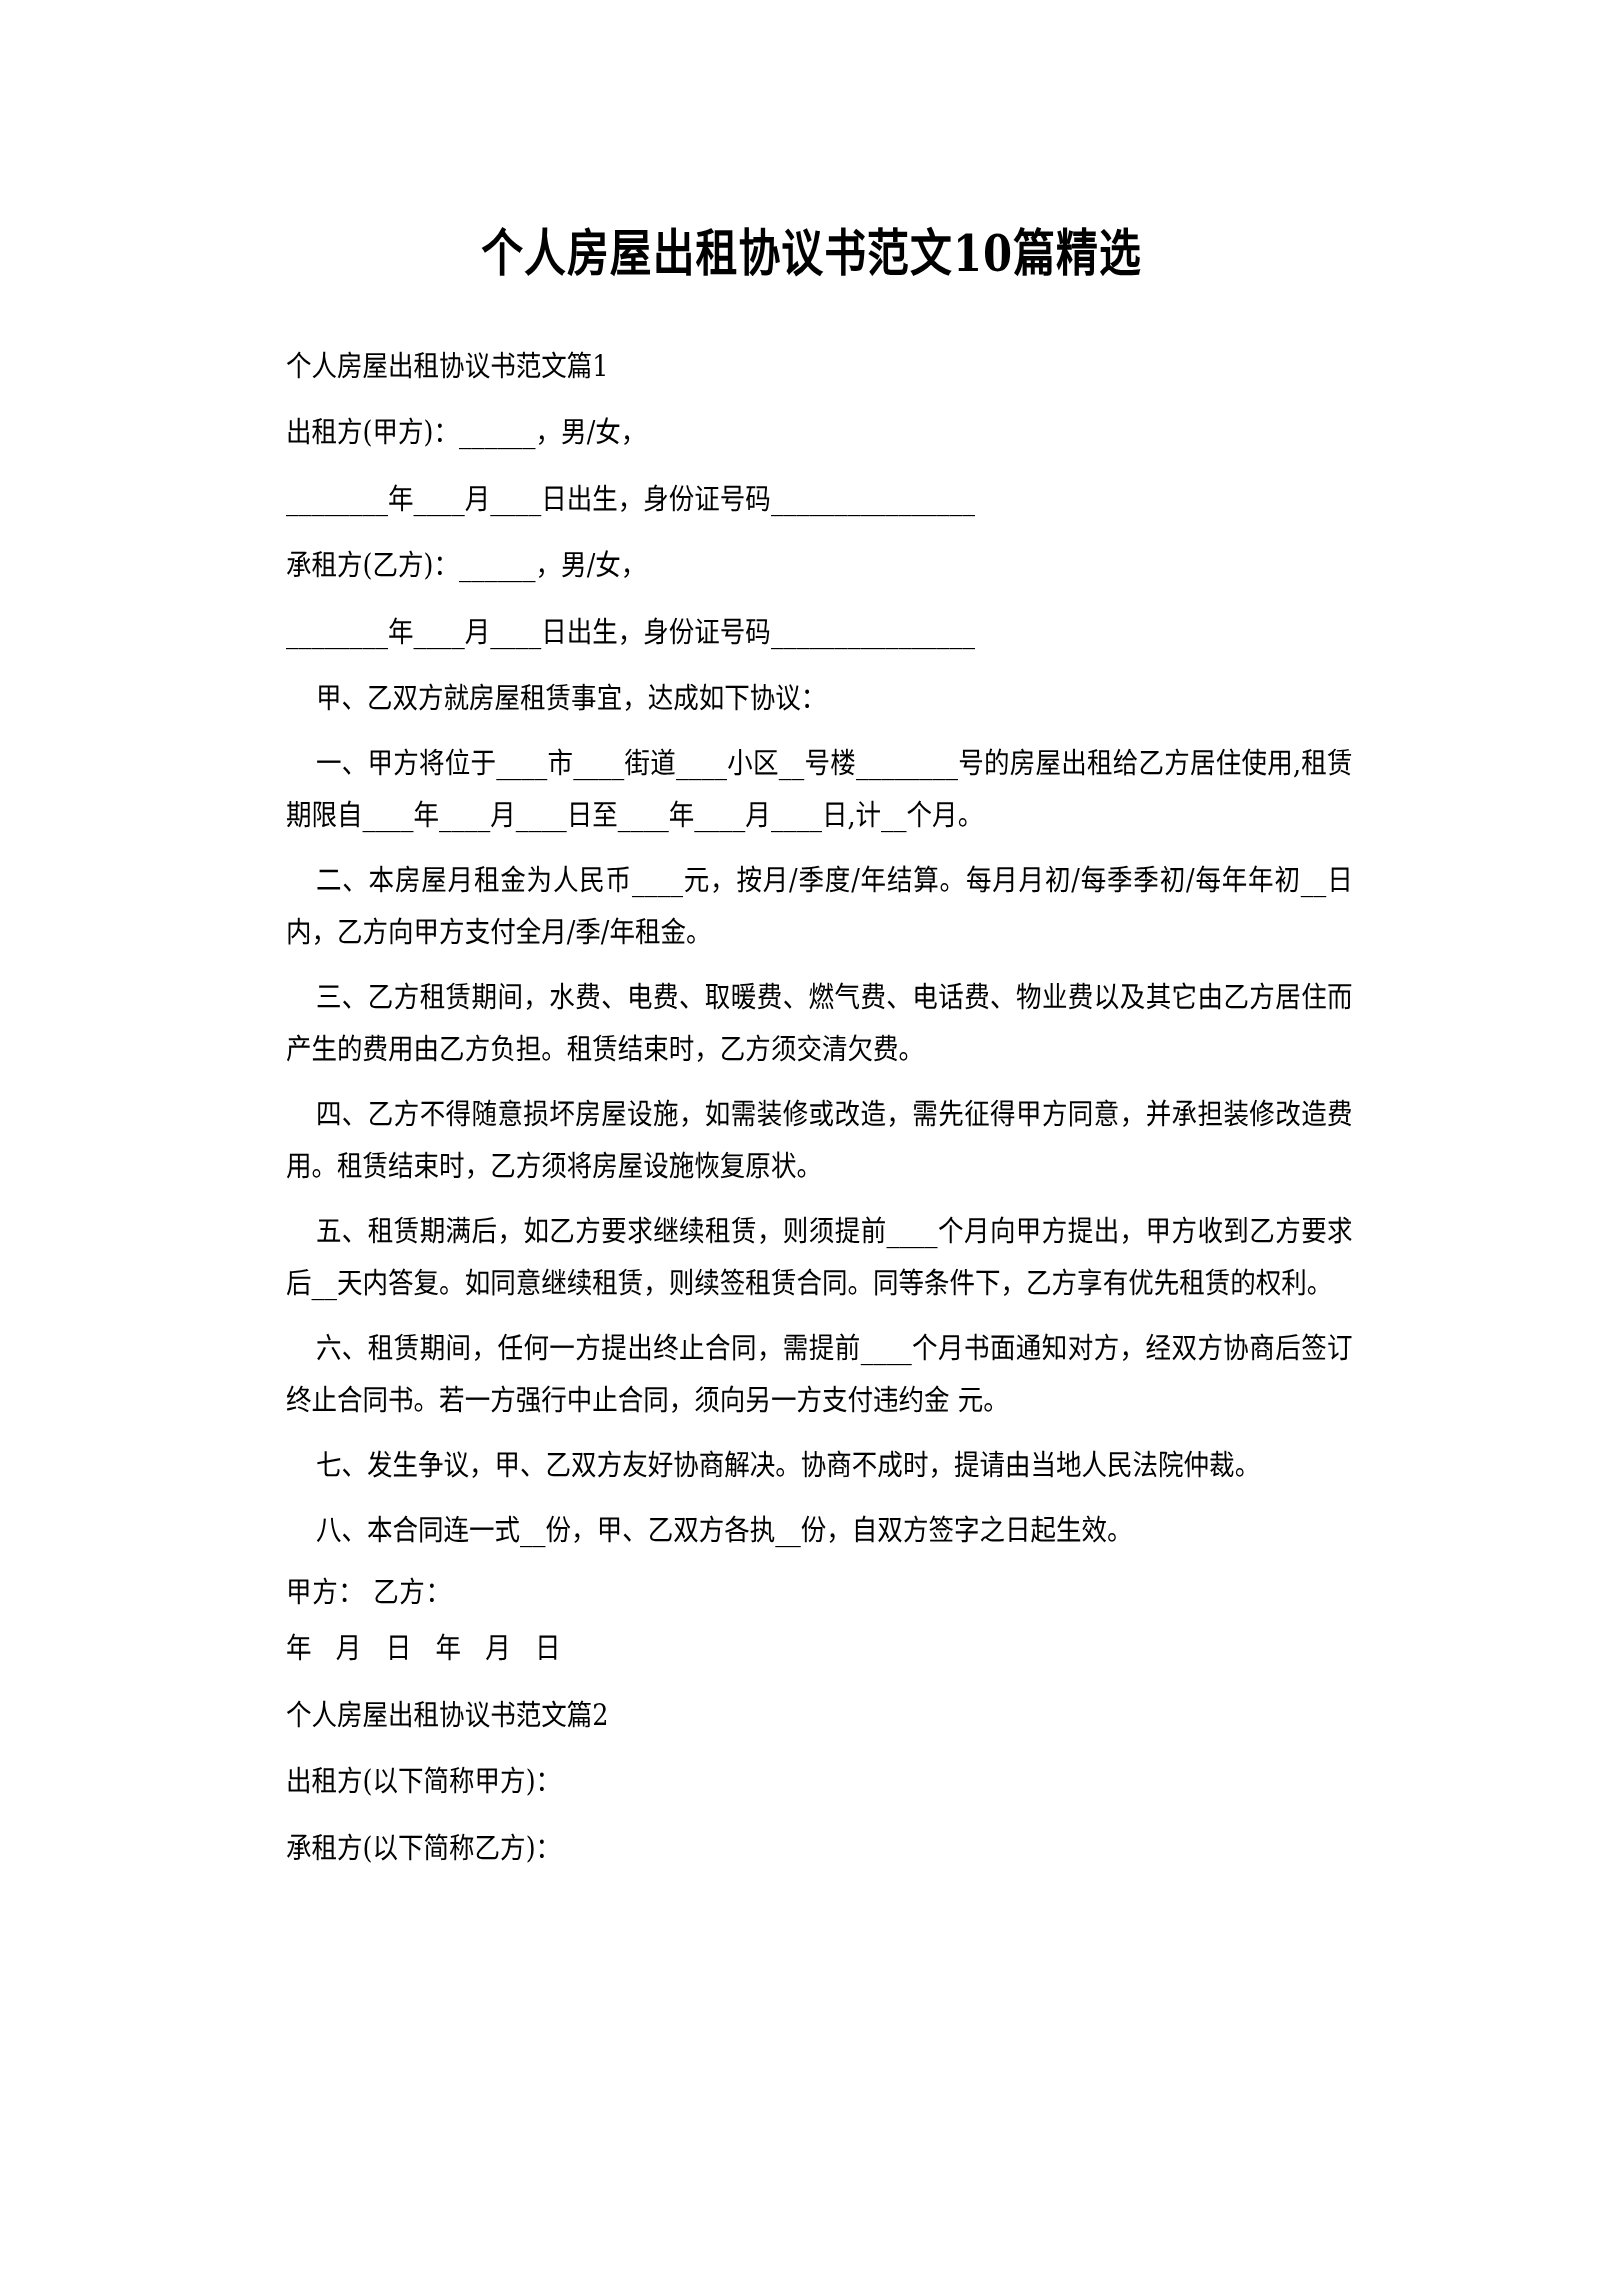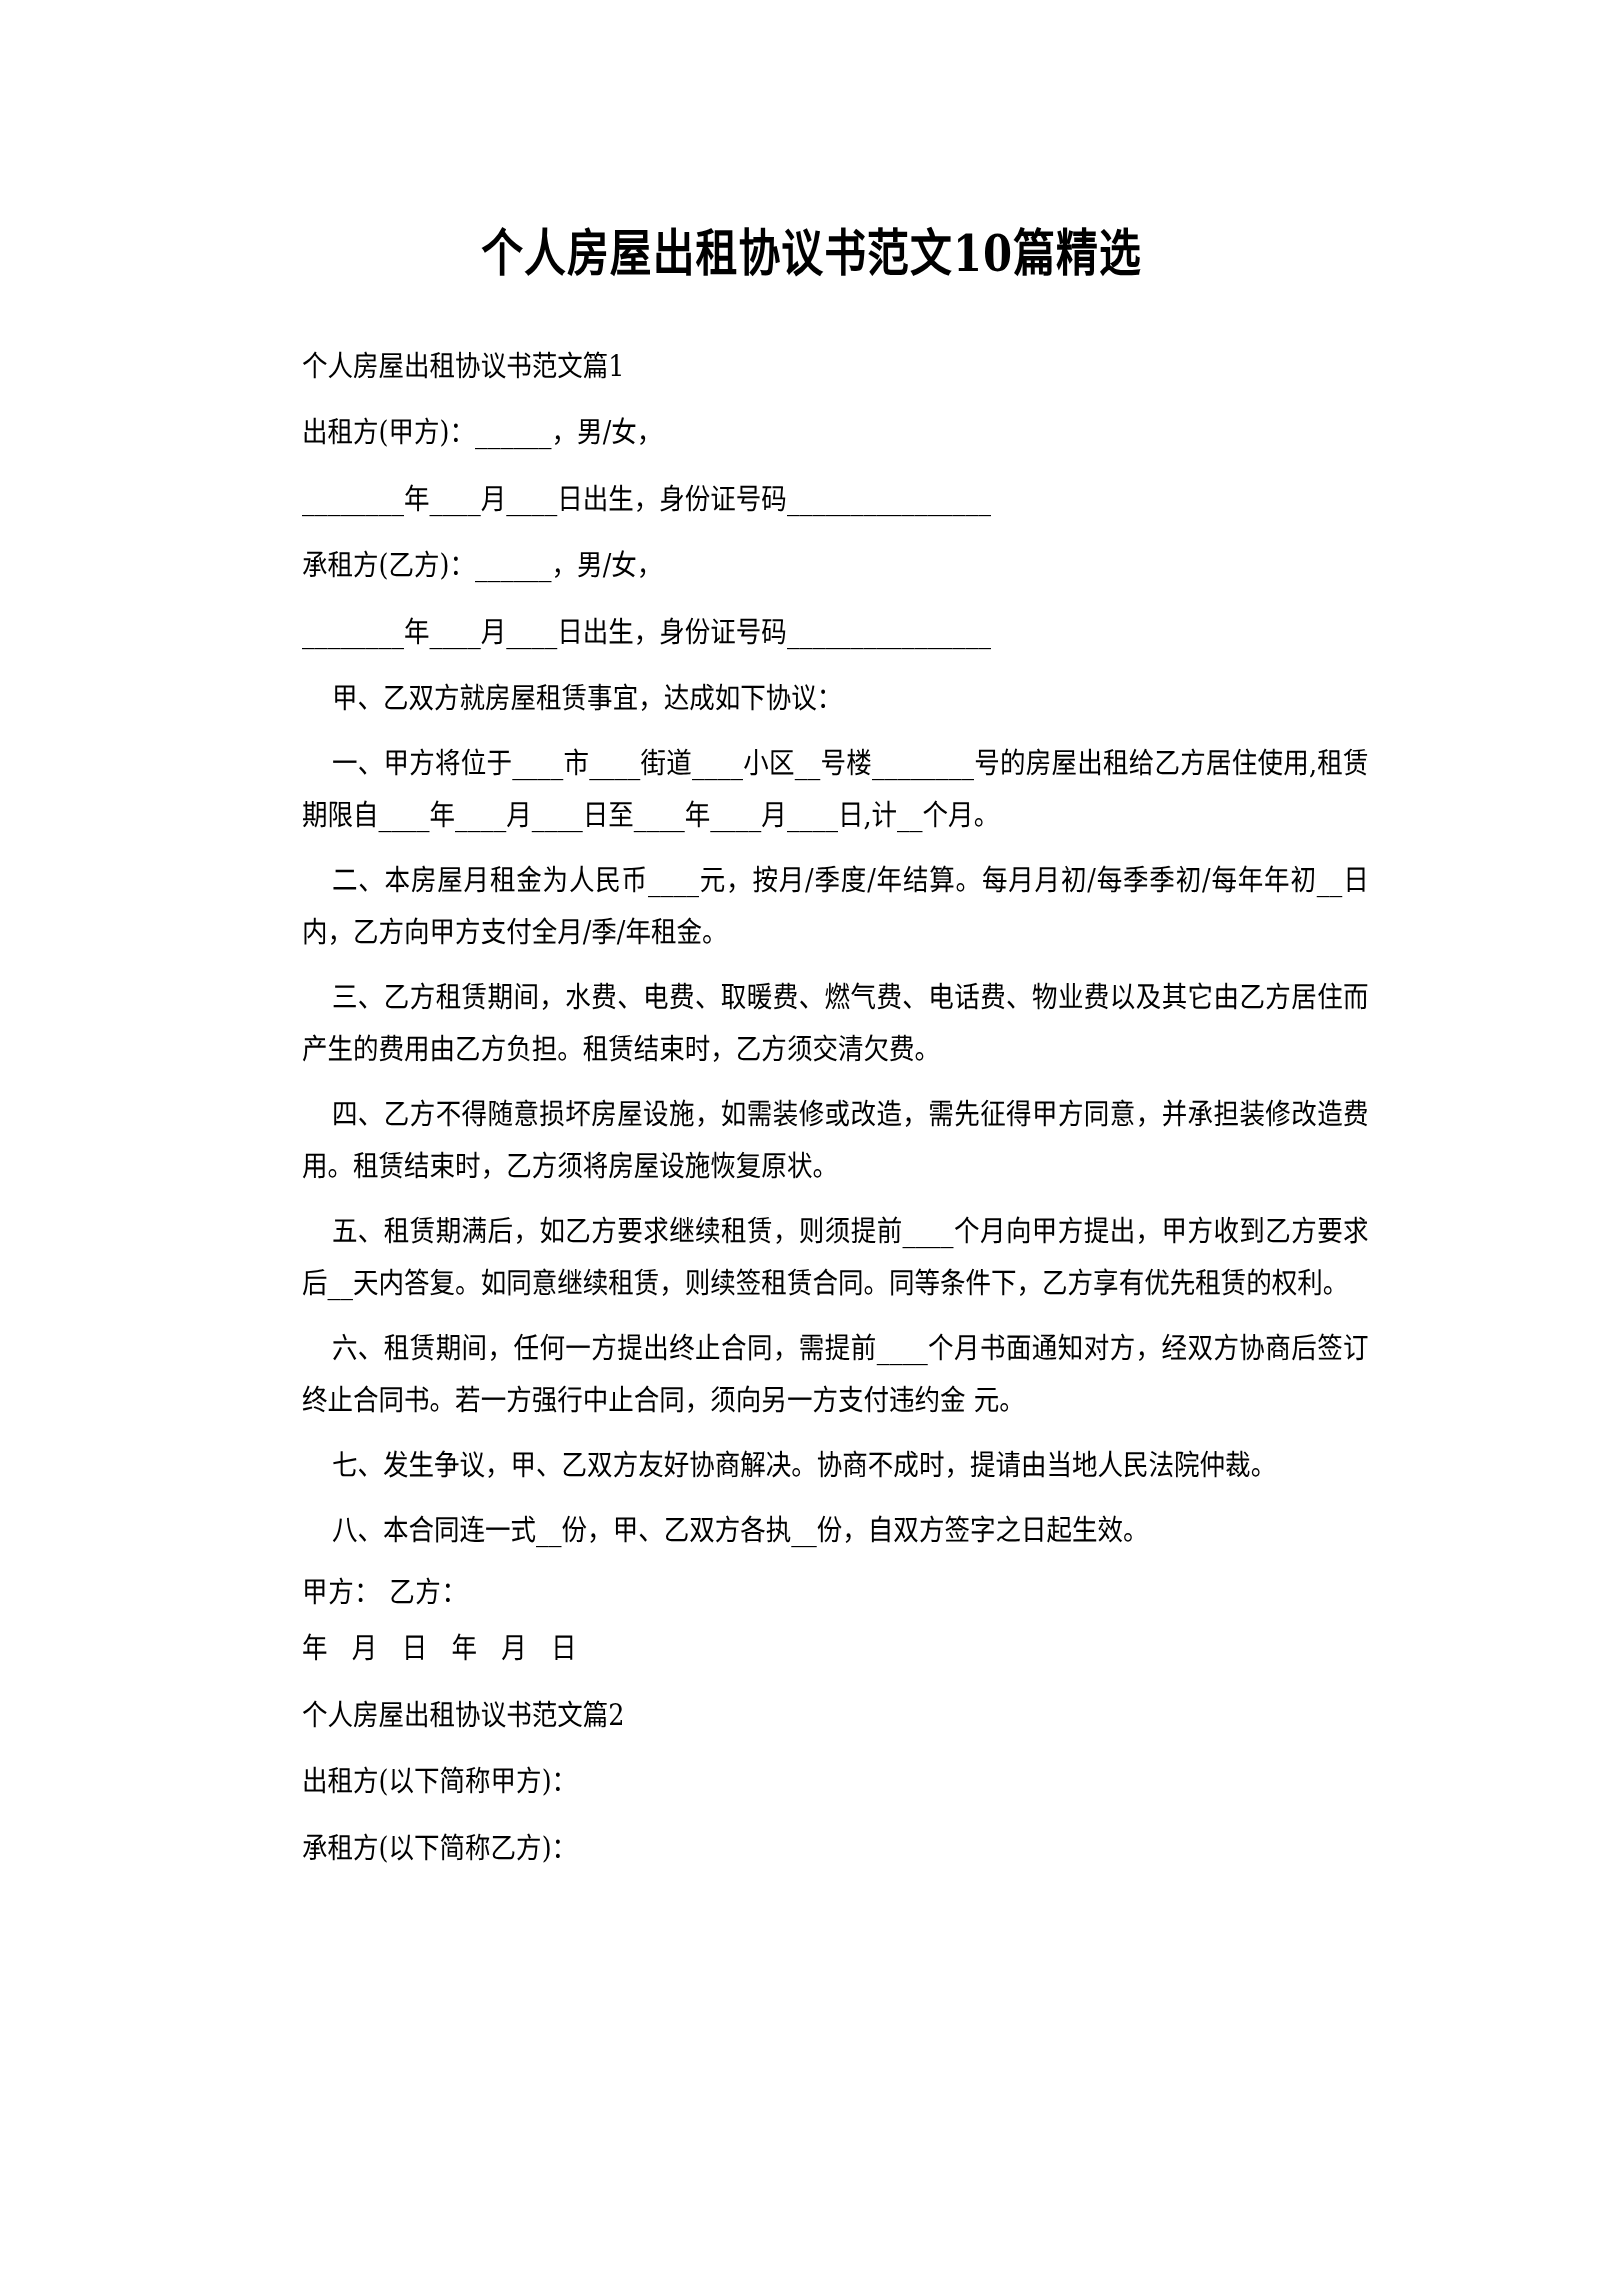--- a/index.html
+++ b/index.html
@@ -38,21 +38,21 @@
     line-height: 1.15;
     font-family: "DejaVu Serif", "Liberation Serif", serif;
     transform: scaleX(0.82);
     transform-origin: center top;
     white-space: nowrap;
   }
 
   
   .body-col {
     position: absolute;
-    left: 302px;
+    left: 286px;
     top: 340px;
     width: 1067px;
   }
 
   .para {
     font-size: 29px;
     line-height: 52px;
     margin: 0 0 11.8px 0;
     text-align: justify;
     text-justify: inter-ideograph;

